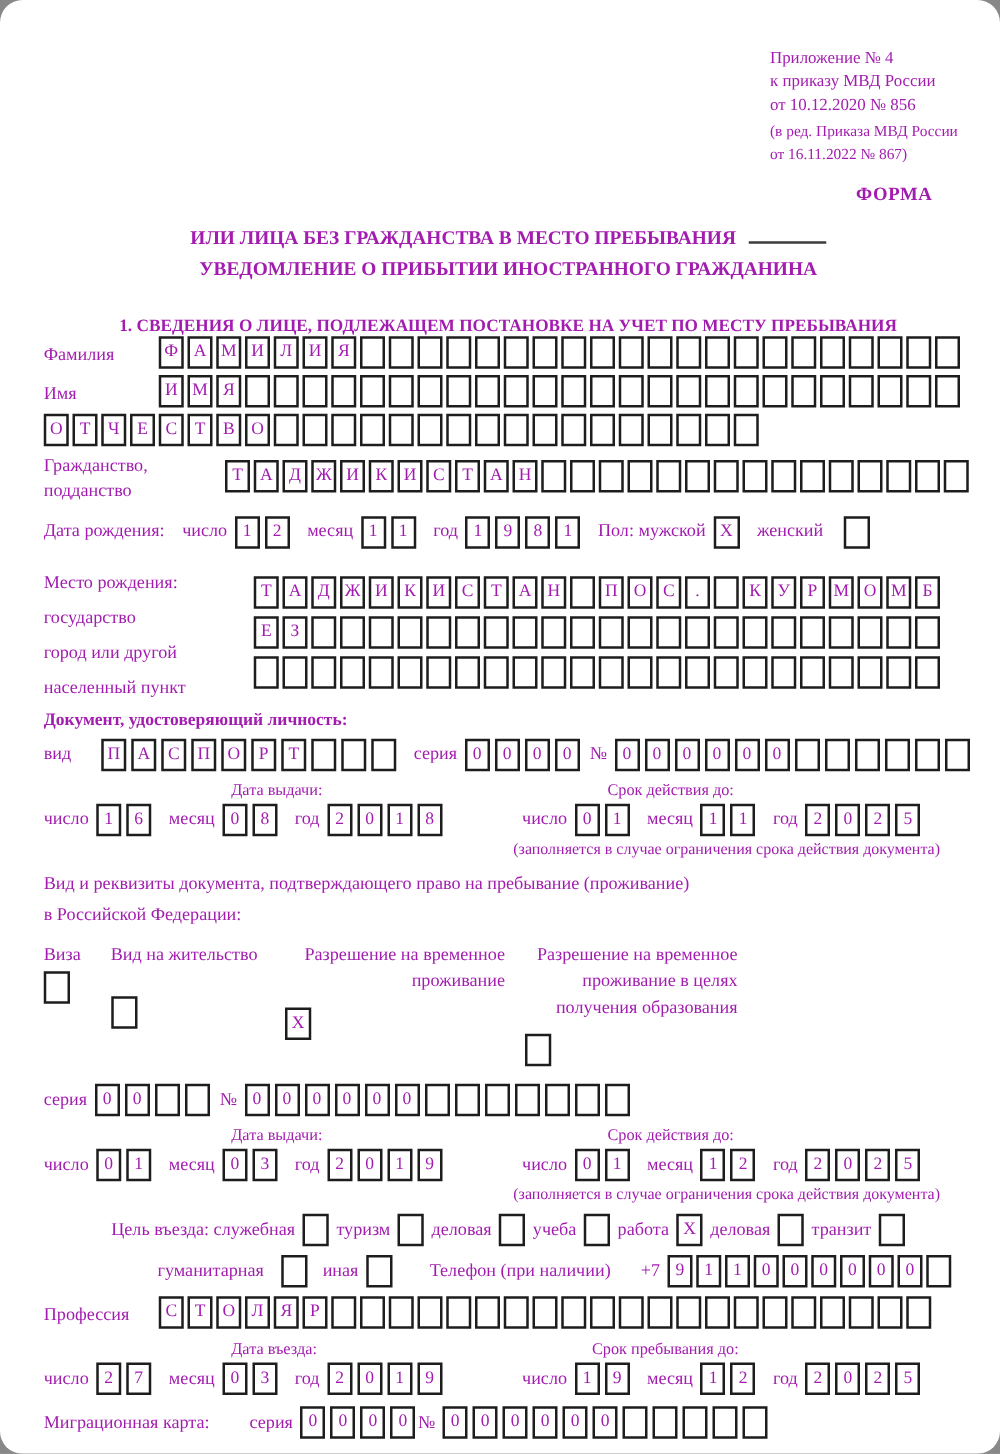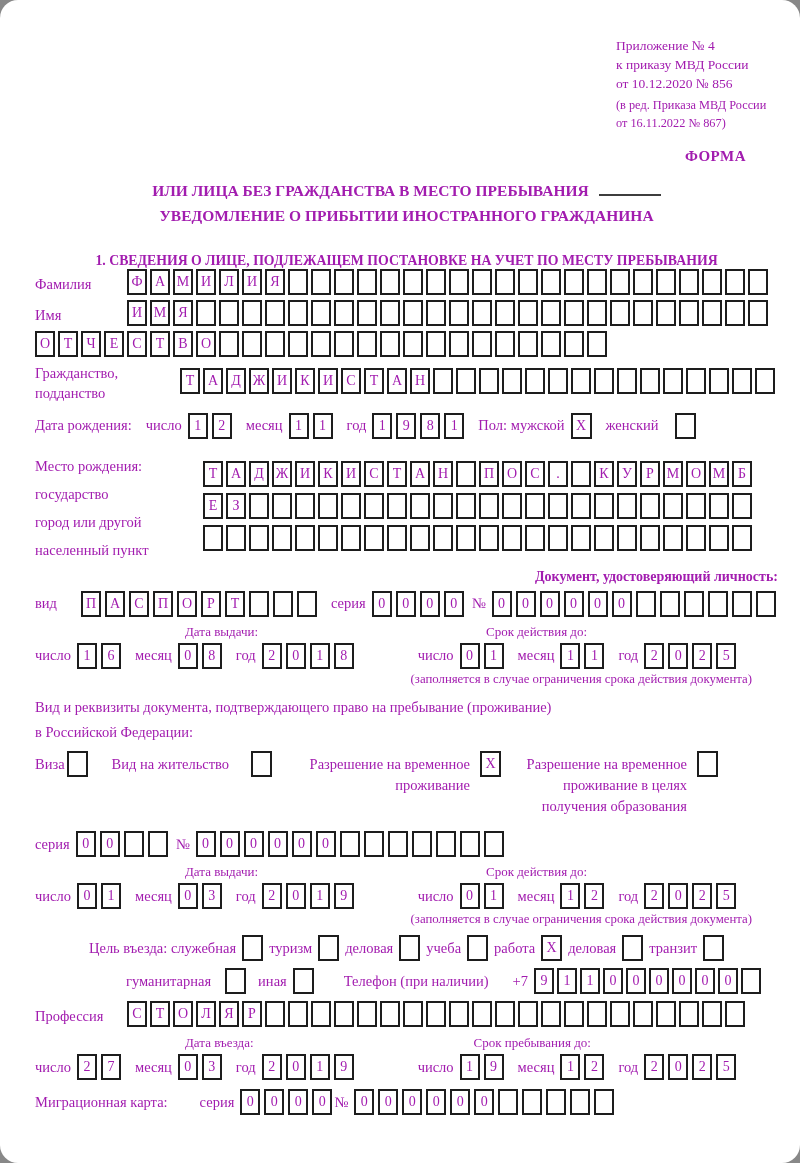--- a/index.html
+++ b/index.html
@@ -25,25 +25,25 @@
     display:flex;align-items:center;justify-content:center;font-size:14px;background:#fff;
   }
   .cbx .cell{width:21px;}
   .dg{display:flex;align-items:center;font-size:14.5px;}
   .dg .cells{gap:4px;margin-left:6px;}
   .dg .w{margin-left:14px;}
   .dlbl{display:flex;font-size:13px;margin-bottom:3px;}
   .fnote{font-size:12.8px;text-align:right;padding-right:26px;margin:3px 0 8px;}
   .intro{font-size:14.5px;line-height:1.75;margin-top:4px;}
   .opt-row{display:flex;align-items:flex-start;gap:16px;margin-top:6px;margin-bottom:14px;font-size:14.5px;}
-  .opt{display:flex;align-items:flex-start;gap:10px;}
+  .opt{display:flex;align-items:flex-start;gap:10px;flex-direction:column;}
   .opt .olbl{line-height:1.45;padding-top:3px;}
   .opt .center{text-align:right;}
   .inline-row{display:flex;align-items:center;gap:6px;font-size:14.5px;margin-bottom:7px;flex-wrap:nowrap;justify-content:center;}
-  .doc-head{text-align:right;font-weight:bold;font-size:14px;margin:4px 0 6px;}
+  .doc-head{text-align:left;font-weight:bold;font-size:14px;margin:4px 0 6px;}
   .stack{display:flex;flex-direction:column;gap:6px;}
 </style>
 </head>
 <body>
 
 <div class="page">
 
   <div class="hdr">
     <div>Приложение № 4</div>
     <div>к приказу МВД России</div>

